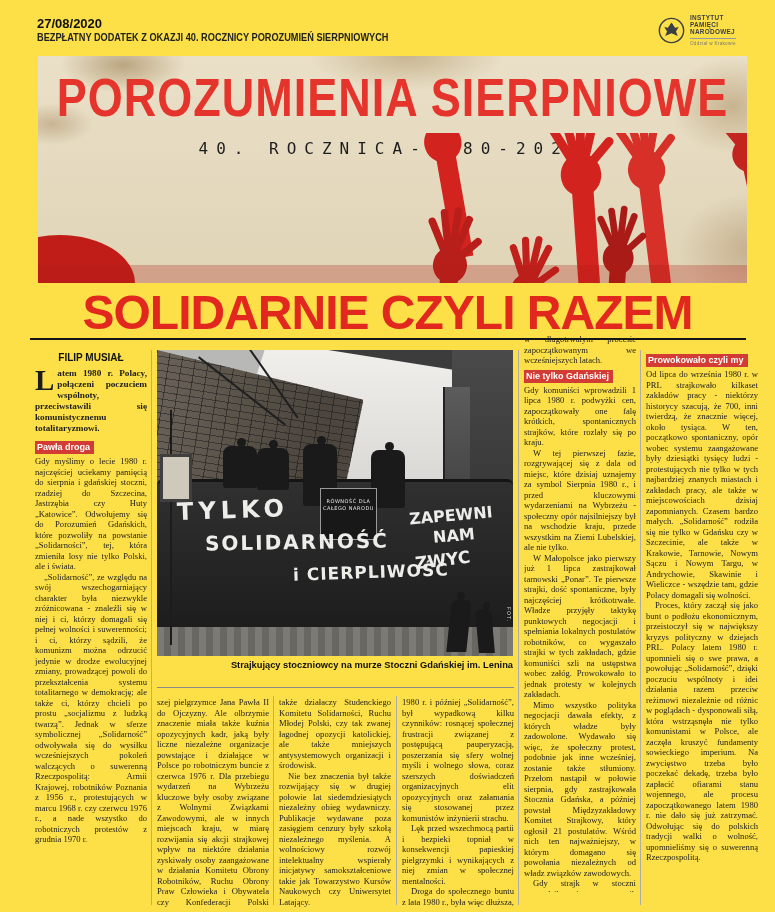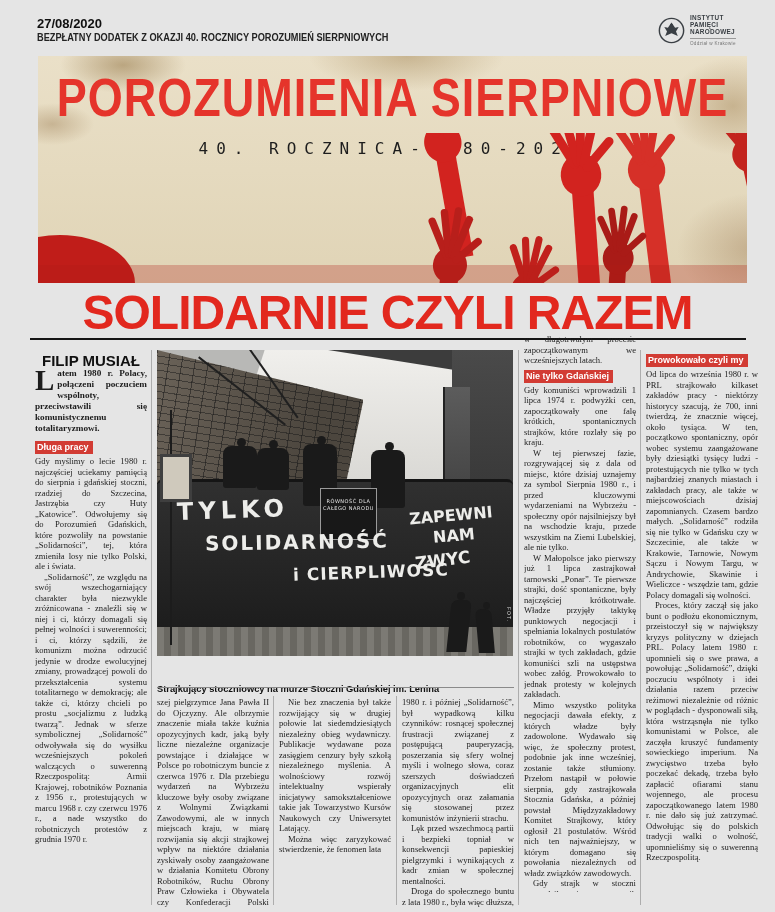--- a/index.html
+++ b/index.html
@@ -1,16 +1,16 @@
 <!DOCTYPE html>
 <html lang="pl"><head>
 <meta charset="utf-8">
 <style>
   html,body{margin:0;padding:0;background:#fff;}
-  #page{position:relative;width:775px;height:912px;background:#e5e5e5;overflow:hidden;
+  #page{position:relative;width:775px;height:912px;background:#fde047;overflow:hidden;
         font-family:"Liberation Serif",serif;color:#1c1c1c;}
   
   .mast-date{position:absolute;left:37px;top:16px;font-family:"Liberation Sans",sans-serif;
              font-weight:700;font-size:13px;letter-spacing:0;color:#111;}
   .mast-tag{position:absolute;left:37px;top:32px;font-family:"Liberation Sans",sans-serif;
             font-size:10px;font-weight:700;color:#222;transform:scaleX(.92);transform-origin:left;}
   .ipn{position:absolute;right:22px;top:14px;width:95px;display:flex;align-items:center;gap:5px;}
   .ipn-badge{width:27px;height:27px;flex:0 0 27px;}
   .ipn-text{font-family:"Liberation Sans",sans-serif;font-size:6.4px;font-weight:700;
             color:#3a3f44;line-height:7.2px;letter-spacing:.3px;}
@@ -31,21 +31,21 @@
       font-family:"DejaVu Sans Mono",monospace;font-size:16px;color:#1d1d1d;
       letter-spacing:8px;white-space:nowrap;}
   .hands{position:absolute;left:0;bottom:-2px;width:709px;height:152px;}
   
   .headline{position:absolute;left:35px;top:284px;width:705px;text-align:center;
       font-family:"Liberation Sans",sans-serif;font-weight:700;font-size:48px;
       color:#e2281e;letter-spacing:-1px;white-space:nowrap;transform:scaleY(1.02);transform-origin:top;}
   .head-rule{position:absolute;left:30px;top:338px;width:716px;height:2px;background:#151515;}
   
   .byline{position:absolute;left:35px;top:352px;width:112px;text-align:center;
-      font-family:"Liberation Sans",sans-serif;font-weight:700;font-size:15px;color:#111;}
+      font-family:"Liberation Sans",sans-serif;font-weight:700;font-size:10px;color:#111;}
   .col{position:absolute;width:112px;overflow:hidden;text-align:justify;
        font-size:8.6px;line-height:10.5px;}
   .col p{margin:0;}
   .col p.pi{text-indent:9px;}
   .lead{font-weight:700;font-size:9.2px;line-height:11px;margin-bottom:3px !important;}
   .lead::first-letter{float:left;font-size:29px;line-height:23px;padding:1px 3px 0 0;}
   .subhead{display:inline-block;background:#d23c34;color:#fff;
       font-family:"Liberation Sans",sans-serif;font-weight:700;font-size:9px;
       padding:1px 4px 1.5px 2px;margin:4px 0 2px;}
   .vline{position:absolute;width:1px;background:#adadad;}
@@ -76,22 +76,22 @@
       border:1px solid #9a9a9a;color:#e6e6e6;font-family:"DejaVu Sans",sans-serif;
       font-size:5px;line-height:7px;text-align:center;padding-top:9px;box-sizing:border-box;letter-spacing:.5px;}
   .fig{position:absolute;background:#1a1a1a;}
   .head-dot{position:absolute;background:#1a1a1a;border-radius:50%;width:9px;height:9px;}
   .madonna{position:absolute;left:3px;top:104px;width:26px;height:42px;background:#cfc9bc;
       border:3px solid #3f3f3f;}
   .pole{position:absolute;left:13px;top:60px;width:2px;height:235px;background:#1c1c1c;}
   .cable{position:absolute;background:#202020;height:2px;}
   .ph-credit{position:absolute;right:1px;bottom:34px;writing-mode:vertical-rl;
       font-family:"Liberation Sans",sans-serif;font-size:5px;color:#cfcfcf;letter-spacing:1px;}
-  .caption{position:absolute;left:157px;top:684px;width:356px;
-      font-family:"Liberation Sans",sans-serif;font-weight:700;font-size:9.3px;color:#101010;}
+  .caption{position:absolute;left:157px;top:660px;width:356px;
+      font-family:"Liberation Sans",sans-serif;font-weight:700;font-size:9.3px;color:#101010;text-align:right;}
   .cap-rule{position:absolute;left:157px;top:687px;width:357px;height:1px;background:#8a8a8a;}
 </style>
 </head>
 <body>
 
 <div id="page">
 
   <div class="mast-date">27/08/2020</div>
   <div class="mast-tag">BEZPŁATNY DODATEK Z OKAZJI 40. ROCZNICY POROZUMIEŃ SIERPNIOWYCH</div>
   <div class="ipn">
@@ -147,21 +147,21 @@
 
   <div class="vline" style="left:151px;top:350px;height:555px;"></div>
   <div class="vline" style="left:273px;top:696px;height:209px;"></div>
   <div class="vline" style="left:396px;top:696px;height:209px;"></div>
   <div class="vline" style="left:518px;top:350px;height:555px;"></div>
   <div class="vline" style="left:640px;top:350px;height:555px;"></div>
 
   <div class="byline">FILIP MUSIAŁ</div>
   <div class="col" style="left:35px;top:368px;height:540px;">
     <p class="lead">Latem 1980 r. Polacy, połączeni poczuciem wspólnoty, przeciwstawili się komunistycznemu totalitaryzmowi.</p>
-    <span class="subhead">Długa pracy</span>
+    <span class="subhead">Pawła droga</span>
     <p>Gdy myślimy o lecie 1980 r. najczęściej uciekamy pamięcią do sierpnia i gdańskiej stoczni, rzadziej do Szczecina, Jastrzębia czy Huty „Katowice”. Odwołujemy się do Porozumień Gdańskich, które pozwoliły na powstanie „Solidarności”, tej, która zmieniła losy nie tylko Polski, ale i świata.</p>
     <p class="pi">„Solidarność”, ze względu na swój wszechogarniający charakter była niezwykle zróżnicowana - znaleźli się w niej i ci, którzy domagali się pełnej wolności i suwerenności; i ci, którzy sądzili, że komunizm można odrzucić jedynie w drodze ewolucyjnej zmiany, prowadzącej powoli do przekształcenia systemu totalitarnego w demokrację; ale także ci, którzy chcieli po prostu „socjalizmu z ludzką twarzą”. Jednak w sferze symbolicznej „Solidarność” odwoływała się do wysiłku wcześniejszych pokoleń walczących o suwerenną Rzeczpospolitą: Armii Krajowej, robotników Poznania z 1956 r., protestujących w marcu 1968 r. czy czerwcu 1976 r., a nade wszystko do robotniczych protestów z grudnia 1970 r.</p>
     
   </div>
 
   <div class="photo">
     <div class="ph-sky"></div>
     <div class="ph-roof"></div>
     <div class="ph-brick"></div>
     <div class="ph-right"></div>
@@ -199,34 +199,35 @@
     <div class="ph-credit">FOT.</div>
   </div>
   <div class="caption">Strajkujący stoczniowcy na murze Stoczni Gdańskiej im. Lenina</div>
   <div class="cap-rule"></div>
 
   <div class="col" style="left:157px;top:697px;height:211px;">
     <p>szej pielgrzymce Jana Pawła II do Ojczyzny. Ale olbrzymie znaczenie miała także kuźnia opozycyjnych kadr, jaką były liczne niezależne organizacje powstające i działające w Polsce po robotniczym buncie z czerwca 1976 r. Dla przebiegu wydarzeń na Wybrzeżu kluczowe były osoby związane z Wolnymi Związkami Zawodowymi, ale w innych miejscach kraju, w miarę rozwijania się akcji strajkowej wpływ na niektóre działania zyskiwały osoby zaangażowane w działania Komitetu Obrony Robotników, Ruchu Obrony Praw Człowieka i Obywatela czy Konfederacji Polski Niepodległej. W samej „Solidarności” odnajdziemy</p>
   </div>
 
   <div class="col" style="left:279px;top:697px;height:211px;">
+    <p>także działaczy Studenckiego Komitetu Solidarności, Ruchu Młodej Polski, czy tak zwanej łagodnej opozycji katolickiej, ale także mniejszych antysystemowych organizacji i środowisk.</p>
     <p class="pi">Nie bez znaczenia był także rozwijający się w drugiej połowie lat siedemdziesiątych niezależny obieg wydawniczy. Publikacje wydawane poza zasięgiem cenzury były szkołą niezależnego myślenia. A wolnościowy rozwój intelektualny wspierały inicjatywy samokształceniowe takie jak Towarzystwo Kursów Naukowych czy Uniwersytet Latający.</p>
     <p class="pi">Można więc zaryzykować stwierdzenie, że fenomen lata</p>
   </div>
 
   <div class="col" style="left:402px;top:697px;height:211px;">
     <p>1980 r. i później „Solidarność”, był wypadkową kilku czynników: rosnącej społecznej frustracji związanej z postępującą pauperyzacją, poszerzania się sfery wolnej myśli i wolnego słowa, coraz szerszych doświadczeń organizacyjnych elit opozycyjnych oraz załamania się stosowanej przez komunistów inżynierii strachu.</p>
-    <p class="pi">Lęk przed wszechmocą partii i bezpieki topniał w konsekwencji papieskiej pielgrzymki i wynikających z kadr zmian w społecznej mentalności.</p>
+    <p class="pi">Lęk przed wszechmocą partii i bezpieki topniał w konsekwencji papieskiej pielgrzymki i wynikających z niej zmian w społecznej mentalności.</p>
     <p class="pi">Droga do społecznego buntu z lata 1980 r., była więc dłuższa, niż nam się czasem wydaje, a źródeł ówczesnej porażki komunistów powinniśmy szukać</p>
   </div>
 
   <div class="col" style="left:524px;top:334px;height:558px;">
     <p>w długotrwałym procesie zapoczątkowanym we wcześniejszych latach.</p>
     <span class="subhead">Nie tylko Gdańskiej</span>
-    <p>Gdy komuniści wprowadzili 1 lipca 1974 r. podwyżki cen, zapoczątkowały one falę krótkich, spontanicznych strajków, które rozlały się po kraju.</p>
+    <p>Gdy komuniści wprowadzili 1 lipca 1980 r. podwyżki cen, zapoczątkowały one falę krótkich, spontanicznych strajków, które rozlały się po kraju.</p>
     <p class="pi">W tej pierwszej fazie, rozgrywającej się z dala od miejsc, które dzisiaj uznajemy za symbol Sierpnia 1980 r., i przed kluczowymi wydarzeniami na Wybrzeżu - społeczny opór najsilniejszy był na wschodzie kraju, przede wszystkim na Ziemi Lubelskiej, ale nie tylko.</p>
     <p class="pi">W Małopolsce jako pierwszy już 1 lipca zastrajkował tarnowski „Ponar”. Te pierwsze strajki, dość spontaniczne, były najczęściej krótkotrwałe. Władze przyjęły taktykę punktowych negocjacji i spełniania lokalnych postulatów robotników, co wygaszało strajki w tych zakładach, gdzie komuniści szli na ustępstwa wobec załóg. Prowokowało to jednak protesty w kolejnych zakładach.</p>
     <p class="pi">Mimo wszystko polityka negocjacji dawała efekty, z których władze były zadowolone. Wydawało się więc, że społeczny protest, podobnie jak inne wcześniej, zostanie także stłumiony. Przełom nastąpił w połowie sierpnia, gdy zastrajkowała Stocznia Gdańska, a później powstał Międzyzakładowy Komitet Strajkowy, który ogłosił 21 postulatów. Wśród nich ten najważniejszy, w którym domagano się powołania niezależnych od władz związków zawodowych.</p>
     <p class="pi">Gdy strajk w stoczni przerodził się w strajk solidarnościowy, idea wspólnego oporu wobec reżimu rozprzestrzeniła się po kraju i kolejne zakłady pracy wyrażały swe poparcie dla strajkujących na Wybrzeżu, wspierając także ich postulaty.</p>
   </div>
 
   <div class="col" style="left:646px;top:350px;height:558px;">
     <span class="subhead">Prowokowało czyli my</span>
     <p>Od lipca do września 1980 r. w PRL strajkowało kilkaset zakładów pracy - niektórzy historycy szacują, że 700, inni twierdzą, że znacznie więcej, około tysiąca. W ten, początkowo spontaniczny, opór wobec systemu zaangażowane były dziesiątki tysięcy ludzi - protestujących nie tylko w tych najbardziej znanych miastach i zakładach pracy, ale także w miejscowościach dzisiaj zapomnianych. Czasem bardzo małych. „Solidarność” rodziła się nie tylko w Gdańsku czy w Szczecinie, ale także w Krakowie, Tarnowie, Nowym Sączu i Nowym Targu, w Andrychowie, Skawinie i Wieliczce - wszędzie tam, gdzie Polacy domagali się wolności.</p>
     <p class="pi">Proces, który zaczął się jako bunt o podłożu ekonomicznym, przeistoczył się w największy kryzys polityczny w dziejach PRL. Polacy latem 1980 r. upomnieli się o swe prawa, a powołując „Solidarność”, dzięki poczuciu wspólnoty i idei działania razem przeciw reżimowi niezależnie od różnic w poglądach - dysponowali siłą, która wstrząsnęła nie tylko komunistami w Polsce, ale zaczęła kruszyć fundamenty sowieckiego imperium. Na zwycięstwo trzeba było poczekać dekadę, trzeba było zapłacić ofiarami stanu wojennego, ale procesu zapoczątkowanego latem 1980 r. nie dało się już zatrzymać. Odwołując się do polskich tradycji walki o wolność, upomnieliśmy się o suwerenną Rzeczpospolitą.</p>

